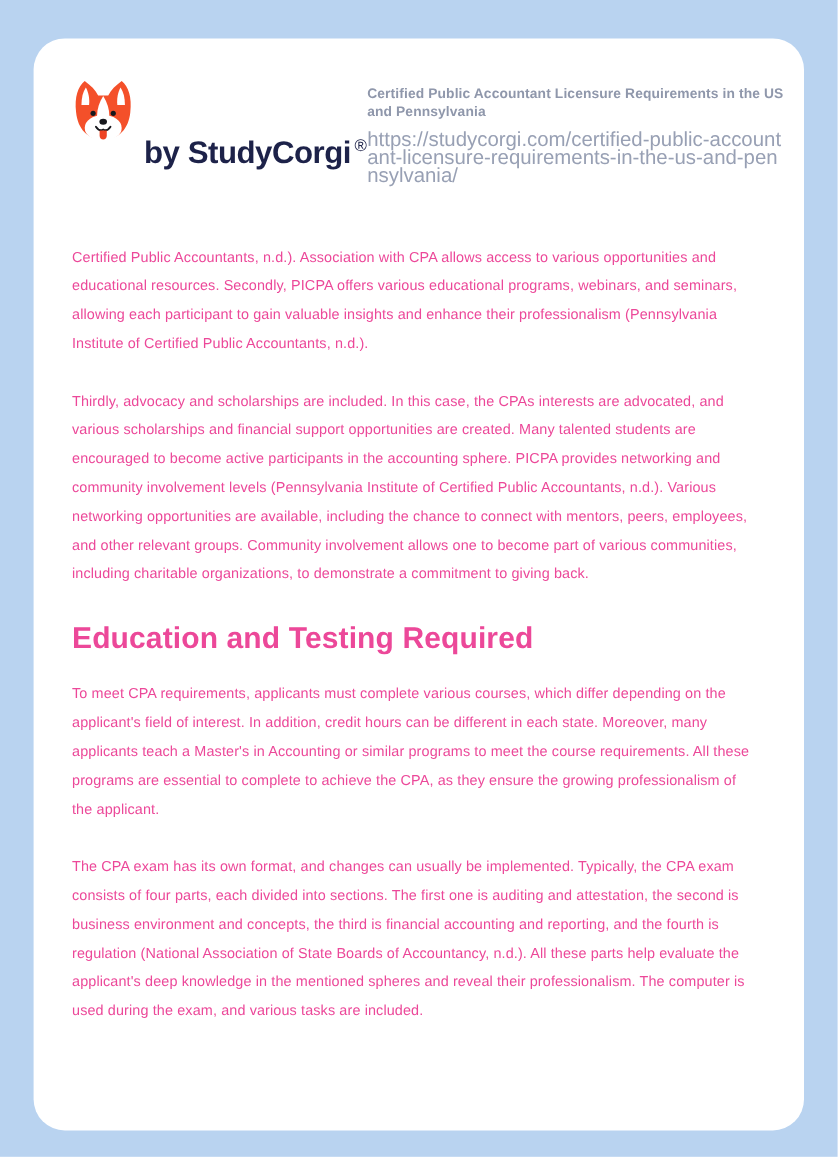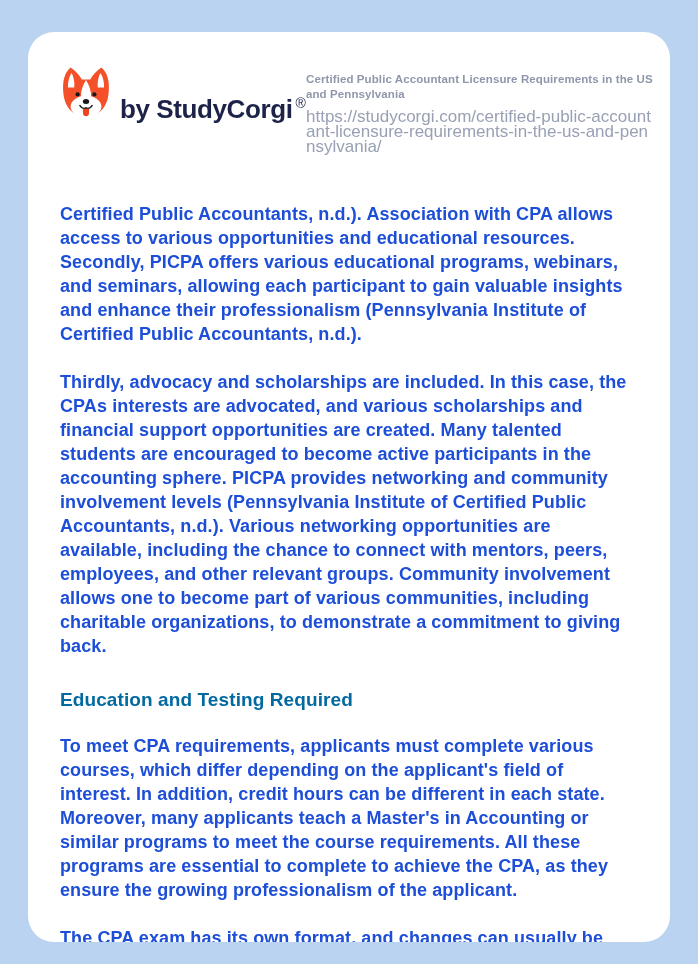--- a/index.html
+++ b/index.html
@@ -33,21 +33,21 @@
     flex: 0 0 auto;
   }
   .corgi-svg { width: 56px; height: 58px; display: block; }
   .wordmark {
     font-size: 26px;
     font-weight: bold;
     color: #1d2249;
     letter-spacing: -0.4px;
     white-space: nowrap;
     position: relative;
-    top: 2px;
+    top: 20px;
     margin-top: 26px;
   }
   .regmark {
     font-size: 14px;
     font-weight: normal;
     color: #1d2249;
     vertical-align: 10px;
     margin-left: 3px;
   }
   .meta {
@@ -68,32 +68,31 @@
     line-height: 15px;
     margin-top: 7px;
     word-break: break-all;
     display: block;
   }
   .content {
     margin-top: 48px;
     padding: 0 40px 0 32px;
   }
   .content p {
-    font-size: 18px;
+    font-size: 12px;
     line-height: 24px;
-    color: #1d4ed8;
+    color: #ec4899;
     letter-spacing: 0.1px;
     margin: 0 0 24px 0;
-    font-weight: bold;
   }
   .content h2 {
-    font-size: 19px;
+    font-size: 25px;
     line-height: 24px;
     font-weight: bold;
-    color: #0369a1;
+    color: #ec4899;
     letter-spacing: 0.1px;
     margin: 30px 0 22px 0;
   }
 </style>
 </head>
 <body>
 
 <div class="card">
 
   <div class="header">

